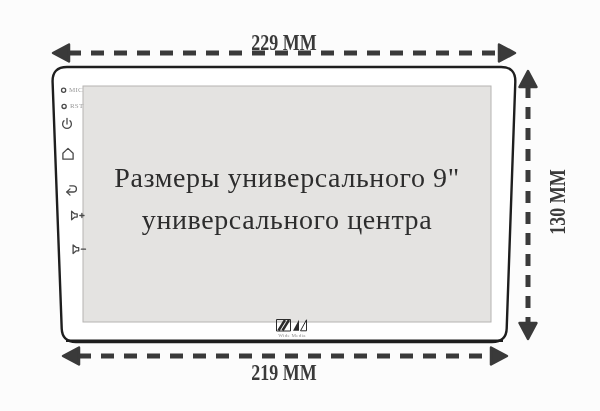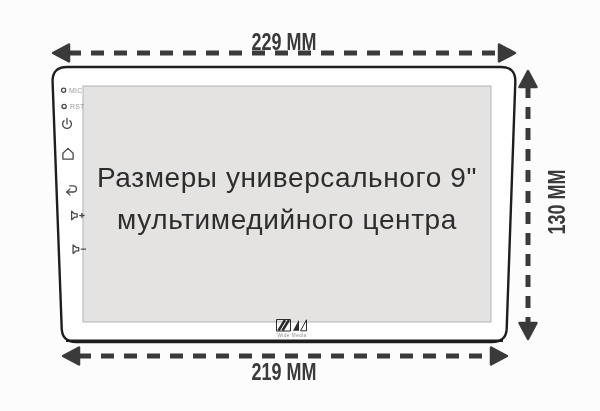--- a/index.html
+++ b/index.html
@@ -1,18 +1,18 @@
 <!DOCTYPE html>
 <html><head>
 <meta charset="utf-8">
 <style>
   html,body{margin:0;padding:0;background:#ffffff;}
   .stage{
     position:relative;width:600px;height:411px;background:#fcfcfc;overflow:hidden;
-    font-family:Liberation Sans, sans-serif;
+    font-family:Liberation Serif, serif;
   }
   svg{position:absolute;left:0;top:0;}
   .dim-label{
     position:absolute;font-weight:700;font-size:23px;color:#3a3a3a;
     white-space:nowrap;letter-spacing:0px;line-height:1;
   }
   .dim-top{left:284px;top:31px;transform:translate(-50%,0) scaleX(0.78);}
   .dim-bottom{left:284px;top:361px;transform:translate(-50%,0) scaleX(0.78);}
   .dim-right{left:557px;top:202px;transform:translate(-50%,-50%) rotate(-90deg) scaleX(0.78);}
   .screen-title{
@@ -93,21 +93,21 @@
       <path d="M24.5 11.8 L30.5 0.8 V11.8 Z" fill="none" stroke="#2b2b2b" stroke-width="1"></path>
     </g>
   </svg>
 
   <div class="dim-label dim-top">229 MM</div>
   <div class="dim-label dim-bottom">219 MM</div>
   <div class="dim-label dim-right">130 MM</div>
 
   <div class="screen-title">
     <span>Размеры универсального 9"</span>
-    <span>мультимедийного центра</span>
+    <span>универсального центра</span>
   </div>
 
   <div class="bezel-label mic-label">MIC</div>
   <div class="bezel-label rst-label">RST</div>
 
   <div class="logo-caption">Wide Media</div>
 
 </div>
 
 </body></html>

